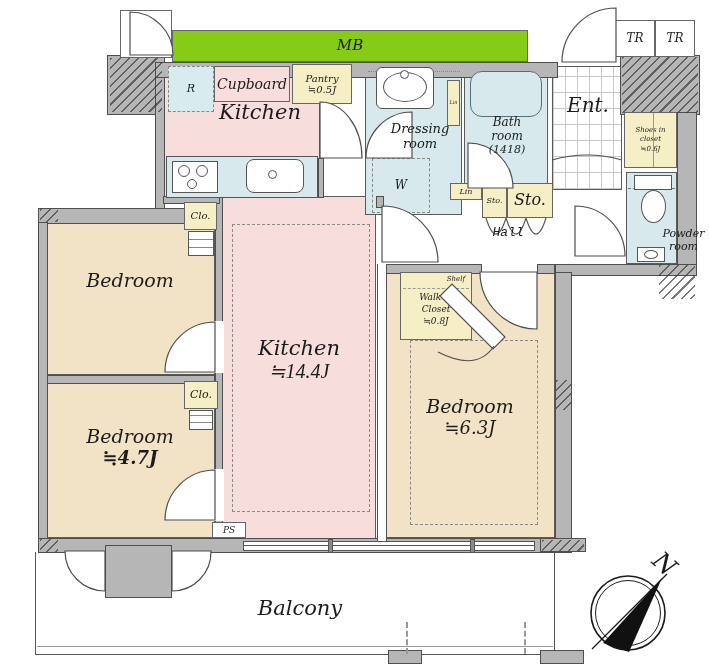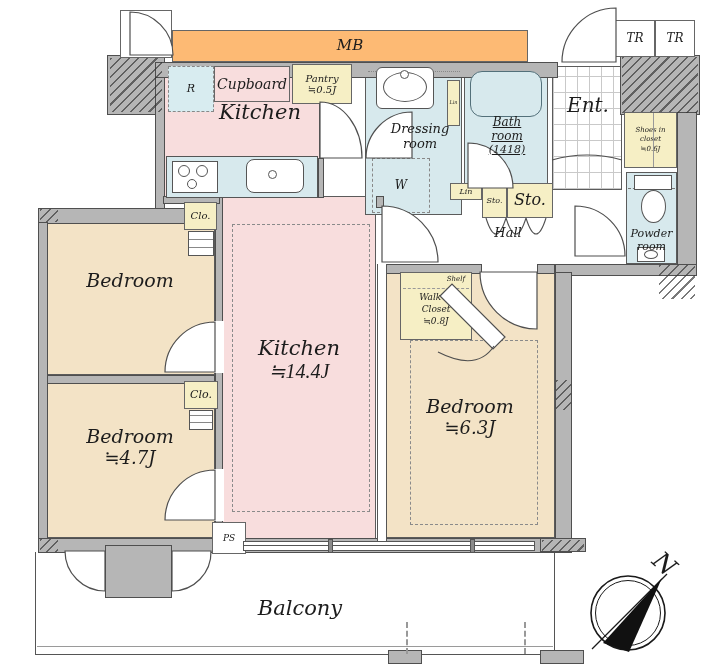--- a/index.html
+++ b/index.html
@@ -71,21 +71,21 @@
   <div class="gap" style="left:214px;top:469px;width:10px;height:52px;"></div>
 
   <div class="hx" style="left:110px;top:58px;width:52px;height:54px;"></div>
   <div class="hx" style="left:622px;top:57px;width:76px;height:56px;"></div>
   <div class="hx" style="left:40px;top:209px;width:18px;height:13px;"></div>
   <div class="hx" style="left:40px;top:539px;width:18px;height:13px;"></div>
   <div class="hx" style="left:659px;top:265px;width:36px;height:34px;"></div>
   <div class="hx" style="left:556px;top:380px;width:15px;height:30px;"></div>
   <div class="hx" style="left:542px;top:540px;width:42px;height:11px;"></div>
 
-  <div class="bx" style="left:172px;top:30px;width:356px;height:32px;background:#fdba74;font-size:15px;">MB</div>
+  <div class="bx" style="left:172px;top:30px;width:356px;height:32px;background:#84cc16;font-size:15px;">MB</div>
   <div class="bx" style="left:120px;top:10px;width:52px;height:48px;background:#fff;font-size:13px;justify-content:flex-end;padding-bottom:2px;">TR</div>
   <div class="bx" style="left:615px;top:20px;width:40px;height:37px;background:#fff;font-size:12px;">TR</div>
   <div class="bx" style="left:655px;top:20px;width:40px;height:37px;background:#fff;font-size:12px;">TR</div>
 
   <div class="bx yellow" style="left:292px;top:64px;width:60px;height:40px;font-size:10px;">
     <span>Pantry</span>
     <span>≒0.5J</span>
   </div>
   <div class="bx pink" style="left:214px;top:66px;width:76px;height:36px;font-size:14px;">Cupboard</div>
   <div class="bx" style="left:168px;top:66px;width:46px;height:46px;background:#d8ecf0;border:1px dashed #888;font-size:11px;">R</div>
@@ -128,21 +128,21 @@
     <span class="abs" style="left:2px;top:15px;width:66px;height:0;border-top:1px dashed #999;"></span>
     <span class="lb" style="left:0;top:19px;width:70px;font-size:9px;">Walk in</span>
     <span class="lb" style="left:0;top:31px;width:70px;font-size:9px;">Closet</span>
     <span class="lb" style="left:0;top:43px;width:70px;font-size:9px;">≒0.8J</span>
   </div>
 
   <div class="bx yellow" style="left:184px;top:202px;width:33px;height:28px;font-size:10px;">Clo.</div>
   <div class="abs" style="left:188px;top:231px;width:26px;height:25px;border:1px solid #555;background:repeating-linear-gradient(0deg,#fff 0 7px,#888 7px 8px);"></div>
   <div class="bx yellow" style="left:184px;top:381px;width:34px;height:28px;font-size:11px;">Clo.</div>
   <div class="abs" style="left:189px;top:410px;width:24px;height:20px;border:1px solid #555;background:repeating-linear-gradient(0deg,#fff 0 6px,#888 6px 7px);"></div>
-  <div class="bx" style="left:212px;top:522px;width:34px;height:32px;background:#fff;font-size:9px;">PS</div>
+  <div class="bx" style="left:212px;top:522px;width:34px;height:16px;background:#fff;font-size:9px;">PS</div>
 
   <div class="dash" style="left:232px;top:224px;width:138px;height:288px;"></div>
   <div class="dash" style="left:410px;top:340px;width:128px;height:185px;"></div>
 
   <div class="fix" style="left:243px;top:541px;width:292px;height:10px;"></div>
   <div class="abs" style="left:243px;top:545px;width:292px;height:1px;background:#555;"></div>
   <div class="abs" style="left:328px;top:539px;width:5px;height:14px;background:#8b8b8b;border:1px solid #555;"></div>
   <div class="abs" style="left:470px;top:539px;width:5px;height:14px;background:#8b8b8b;border:1px solid #555;"></div>
   <div class="abs" style="left:406px;top:622px;width:1px;height:32px;border-left:2px dashed #999;"></div>
   <div class="abs" style="left:524px;top:622px;width:1px;height:32px;border-left:2px dashed #999;"></div>
@@ -181,46 +181,46 @@
 
   <div class="lb" style="left:193px;top:100px;width:134px;">
     <div style="font-size:21px;">Kitchen</div>
   </div>
 
   <div class="lb" style="left:380px;top:122px;width:80px;font-size:13px;">
     <div>Dressing</div>
     <div>room</div>
   </div>
 
-  <div class="lb" style="left:472px;top:116px;width:70px;font-size:12px;text-decoration:underline;">
+  <div class="lb" style="left:472px;top:116px;width:70px;font-size:12px;">
     <div>Bath</div>
     <div>room</div>
     <div style="font-size:11px;">(1418)</div>
   </div>
 
   <div class="lb" style="left:558px;top:94px;width:60px;font-size:20px;">Ent.</div>
-  <div class="lb" style="left:478px;top:226px;width:60px;font-size:13px;">Hall</div>
-
-  <div class="lb" style="left:627px;top:228px;width:49px;font-size:11px;">
+  <div class="lb" style="left:478px;top:226px;width:60px;font-size:13px;font-family:Liberation Mono, monospace;">Hall</div>
+
+  <div class="lb" style="left:627px;top:228px;width:49px;font-size:11px;padding-left:32px;">
     <div>Powder</div>
     <div>room</div>
   </div>
 
   <div class="lb" style="left:226px;top:336px;width:146px;">
     <div style="font-size:21px;">Kitchen</div>
     <div style="font-size:20px;font-family:Liberation Serif, serif;">≒14.4J</div>
   </div>
 
   <div class="lb" style="left:60px;top:270px;width:140px;">
     <div style="font-size:19px;">Bedroom</div>
   </div>
 
   <div class="lb" style="left:60px;top:426px;width:140px;">
     <div style="font-size:19px;">Bedroom</div>
-    <div style="font-size:18px;">≒4.7J</div>
+    <div style="font-size:18px;font-weight:bold;">≒4.7J</div>
   </div>
 
   <div class="lb" style="left:400px;top:396px;width:140px;">
     <div style="font-size:19px;">Bedroom</div>
     <div style="font-size:18px;">≒6.3J</div>
   </div>
 
   <div class="lb" style="left:240px;top:596px;width:120px;font-size:21px;">Balcony</div>
 
   <div class="lb" style="left:644px;top:550px;width:40px;font-size:25px;transform:rotate(43deg);">N</div>

